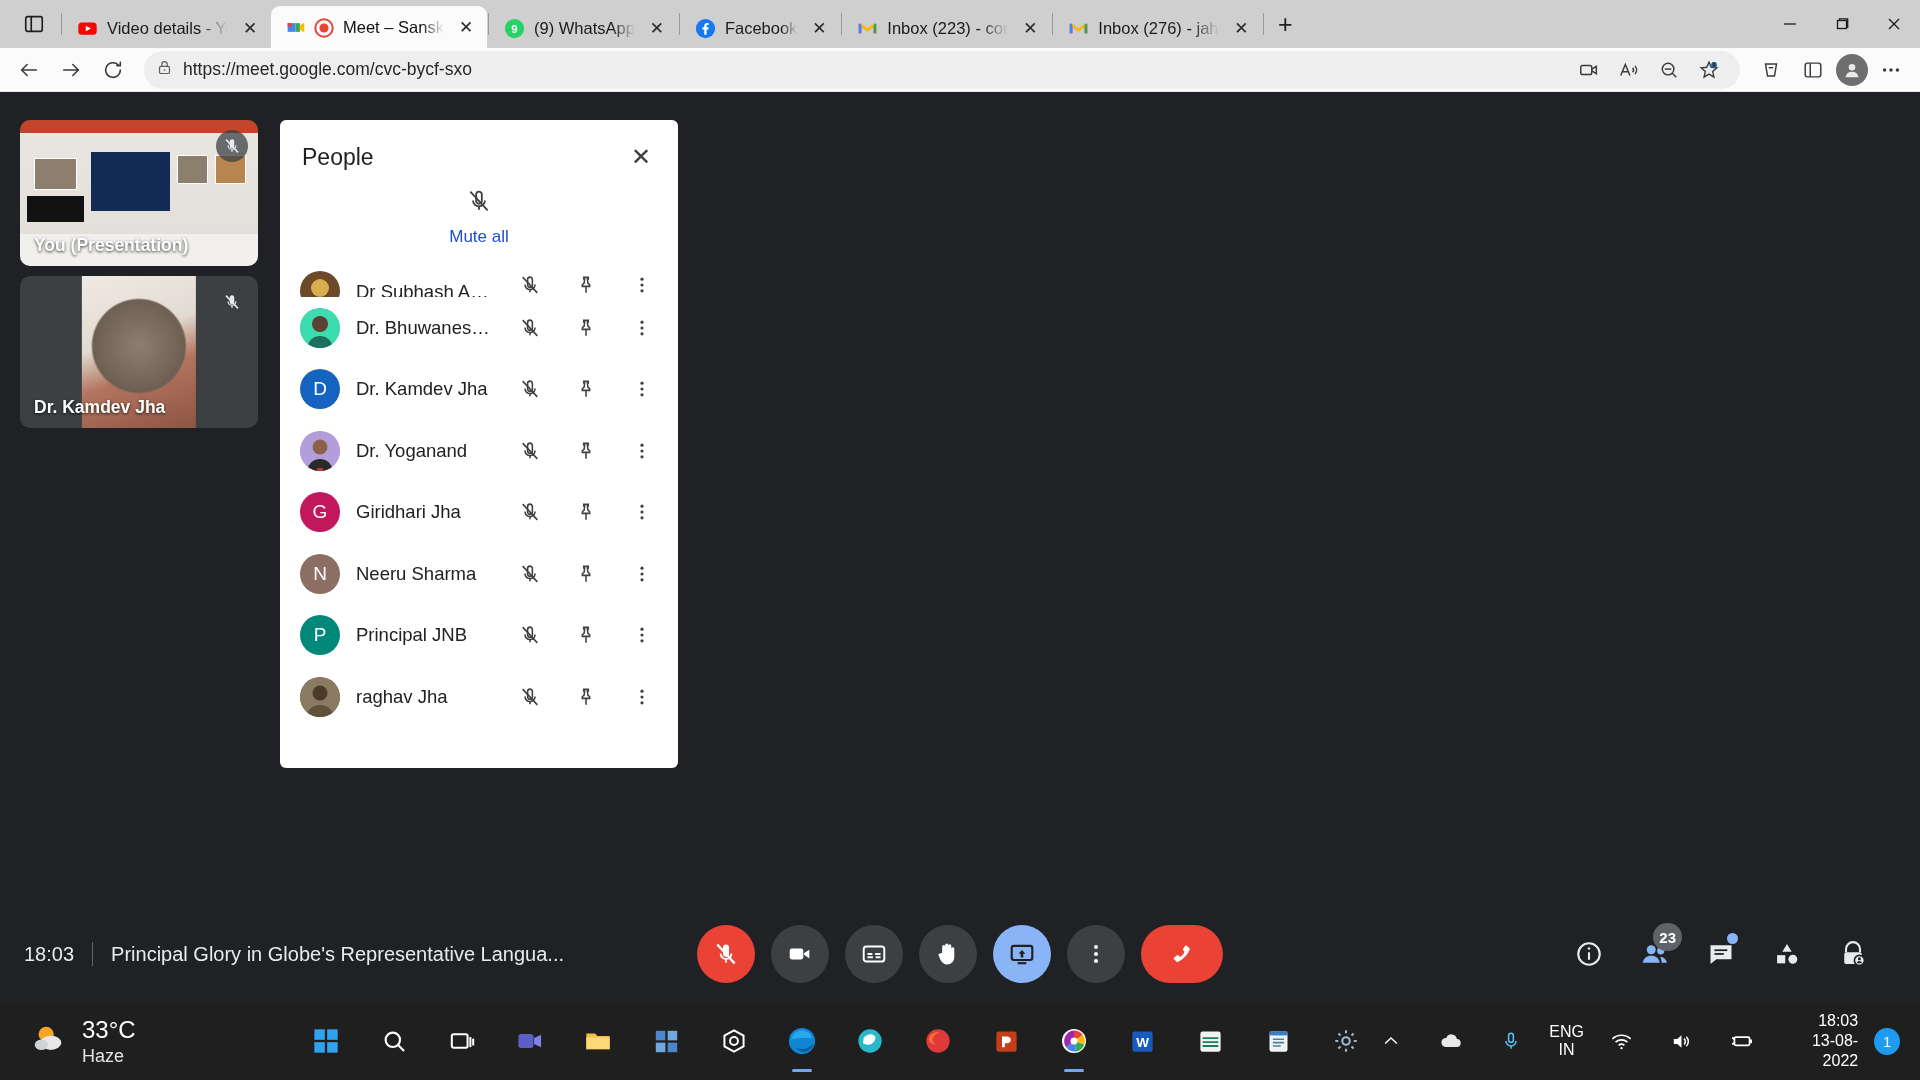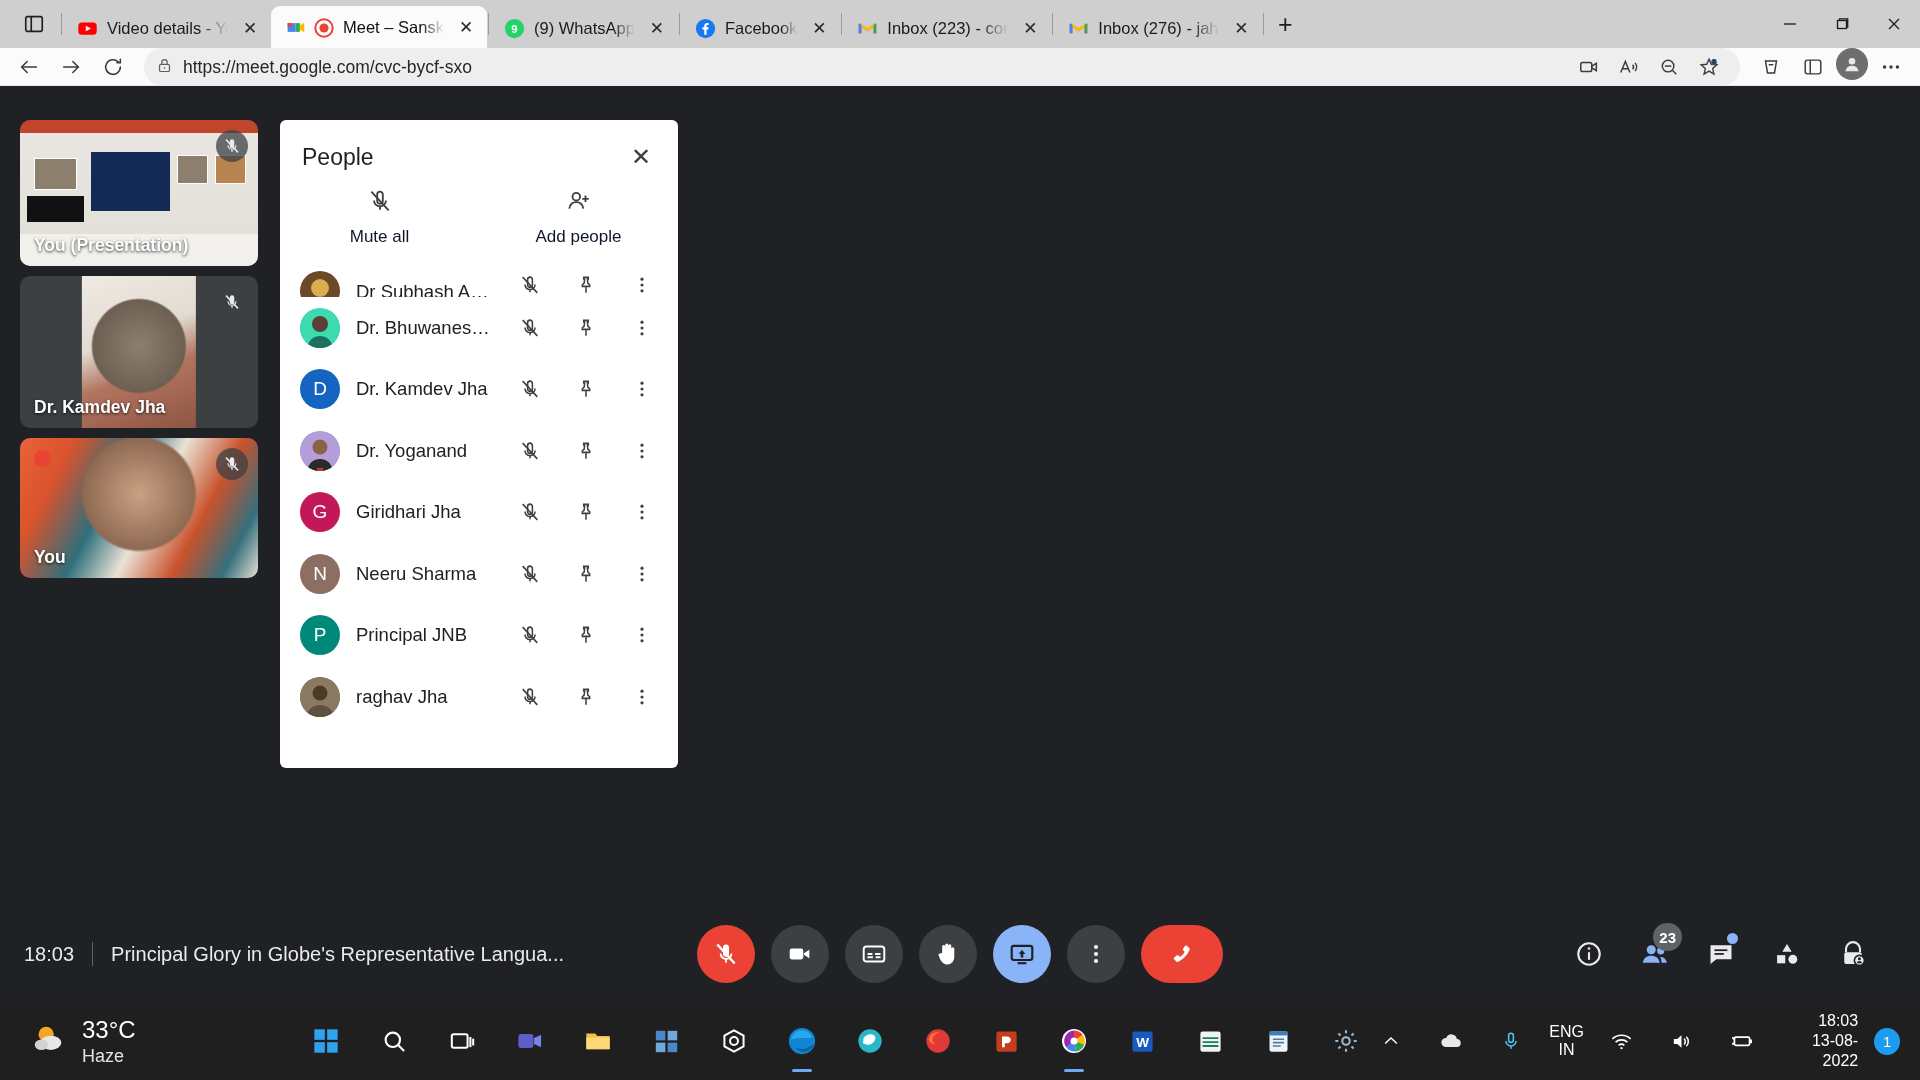--- a/index.html
+++ b/index.html
@@ -39,21 +39,21 @@
   .tab.active .tab-title { color:#111; }
   .vdiv { width:1px; height:22px; background:#9b9b9b; align-self:center; margin:0 1px; }
   .newtab {
     width:40px; height:40px; display:flex; align-items:center; justify-content:center;
     font-size:25px; color:#1f1f1f; align-self:center; font-weight:300;
   }
   .winctl { position:absolute; right:0; top:0; height:48px; display:flex; align-items:center; }
   .winbtn { width:52px; height:48px; display:flex; align-items:center; justify-content:center; color:#1a1a1a; }
 
   .toolbar {
-    height:38px; background:#fbfbfb; display:flex; gap:4px;
+    height:44px; background:#fbfbfb; display:flex; align-items:center; gap:4px;
     padding:0 10px; border-bottom:1px solid #e6e6e6;
   }
   .tbtn {
     width:38px; height:38px; border-radius:50%; display:flex; align-items:center;
     justify-content:center; color:#3b3b3b; flex:0 0 auto;
   }
   .omnibox {
     flex:1 1 auto; height:38px; background:#eeeeee; border-radius:19px; display:flex;
     align-items:center; gap:10px; padding:0 12px; margin:0 8px; min-width:0;
   }
@@ -114,21 +114,21 @@
   .others-text { text-align:center; color:#fff; font-size:19px; font-weight:600; margin-top:12px; }
 
   .people-panel {
     width:398px; background:#fff; border-radius:6px; flex:0 0 auto;
     display:flex; flex-direction:column; height:648px; overflow:hidden;
   }
   .pp-head { display:flex; align-items:center; padding:20px 20px 8px 22px; }
   .pp-title { font-size:23px; color:#202124; flex:1 1 auto; }
   .pp-close { width:34px; height:34px; display:flex; align-items:center; justify-content:center; color:#3c4043; font-size:24px; }
   .pp-actions { display:flex; padding:6px 0 10px 0; }
-  .pp-act { flex:1 1 0; display:flex; flex-direction:column; align-items:center; gap:8px; color:#0f172a; font-size:17px; }
+  .pp-act { flex:1 1 0; display:flex; flex-direction:column; align-items:center; gap:8px; color:#1d4ed8; font-size:17px; }
   .pp-list { flex:1 1 auto; overflow:hidden; padding:0 6px; }
   .prow { display:flex; align-items:center; height:61.5px; padding:0 10px 0 14px; gap:16px; }
   .pavatar { width:40px; height:40px; border-radius:50%; overflow:hidden; flex:0 0 auto; display:flex; align-items:center; justify-content:center; color:#fff; font-size:19px; }
   .pname { flex:1 1 auto; font-size:18.5px; color:#202124; white-space:nowrap; overflow:hidden; text-overflow:ellipsis; }
   .pbtn { width:40px; height:40px; display:flex; align-items:center; justify-content:center; flex:0 0 auto; color:#3c4043; }
 
   
   .meet-bottom {
     position:absolute; left:0; bottom:0; width:1920px; height:96px;
     display:flex; align-items:center; padding:0 24px;
@@ -443,61 +443,38 @@
             <svg width="18" height="18" viewBox="0 0 24 24" fill="#e8eaed">
                 <path d="M12 15a3 3 0 0 0 3-3V6a3 3 0 1 0-6 0v6a3 3 0 0 0 3 3z"></path>
                 <path d="M18 11h-1.5a4.5 4.5 0 0 1-9 0H6a6 6 0 0 0 5.2 5.9V20h1.6v-3.1A6 6 0 0 0 18 11z"></path>
                 <line x1="4" y1="3.5" x2="20" y2="20.5" stroke="#e8eaed" stroke-width="2"></line>
               </svg>
           </span>
           <span class="tile-label">Dr. Kamdev Jha</span>
         </div>
 
 
-        <div class="tile" style="height:140px">
-          <div class="vid-you"></div>
-          <span class="rec-tiledot"></span>
-          <span class="tile-mic">
-            <svg width="18" height="18" viewBox="0 0 24 24" fill="#e8eaed">
-                <path d="M12 15a3 3 0 0 0 3-3V6a3 3 0 1 0-6 0v6a3 3 0 0 0 3 3z"></path>
-                <path d="M18 11h-1.5a4.5 4.5 0 0 1-9 0H6a6 6 0 0 0 5.2 5.9V20h1.6v-3.1A6 6 0 0 0 18 11z"></path>
-                <line x1="4" y1="3.5" x2="20" y2="20.5" stroke="#e8eaed" stroke-width="2"></line>
-              </svg>
-          </span>
-          <span class="tile-label">You</span>
-        </div>
       </div>
 
       <div class="people-panel">
         <div class="pp-head">
           <span class="pp-title">People</span>
           <span class="pp-close">✕</span>
         </div>
         <div class="pp-actions">
           <div class="pp-act">
             <span>
               <svg width="26" height="26" viewBox="0 0 24 24" fill="none" stroke="#3c4043" stroke-width="1.7">
                   <path d="M12 14.5a2.6 2.6 0 0 0 2.6-2.6V6a2.6 2.6 0 1 0-5.2 0v5.9A2.6 2.6 0 0 0 12 14.5z"></path>
                   <path d="M17.5 11.5a5.5 5.5 0 0 1-11 0"></path>
                   <line x1="12" y1="17" x2="12" y2="20"></line>
                   <line x1="4" y1="3.4" x2="20" y2="20.6"></line>
                 </svg>
             </span>
             <span>Mute all</span>
-          </div>
-          <div class="pp-act">
-            <span>
-              <svg width="26" height="26" viewBox="0 0 24 24" fill="none" stroke="#3c4043" stroke-width="1.7">
-                  <circle cx="9.5" cy="8" r="3.5"></circle>
-                  <path d="M3 19c.6-3.8 3.2-6 6.5-6s5.9 2.2 6.5 6"></path>
-                  <line x1="18" y1="7" x2="18" y2="13"></line>
-                  <line x1="15" y1="10" x2="21" y2="10"></line>
-                </svg>
-            </span>
-            <span>Add people</span>
           </div>
         </div>
 
         <div class="pp-list">
 
           <div class="prow" style="height:40px; align-items:flex-end; overflow:hidden">
             <span class="pavatar" style="background:#6b4a2a; margin-bottom:-14px">
               <svg width="40" height="40" viewBox="0 0 40 40">
                   <circle cx="20" cy="17" r="9" fill="#d9ae4e"></circle>
                   <path d="M4 40c2-9 8-13 16-13s14 4 16 13z" fill="#7d5a2c"></path>

